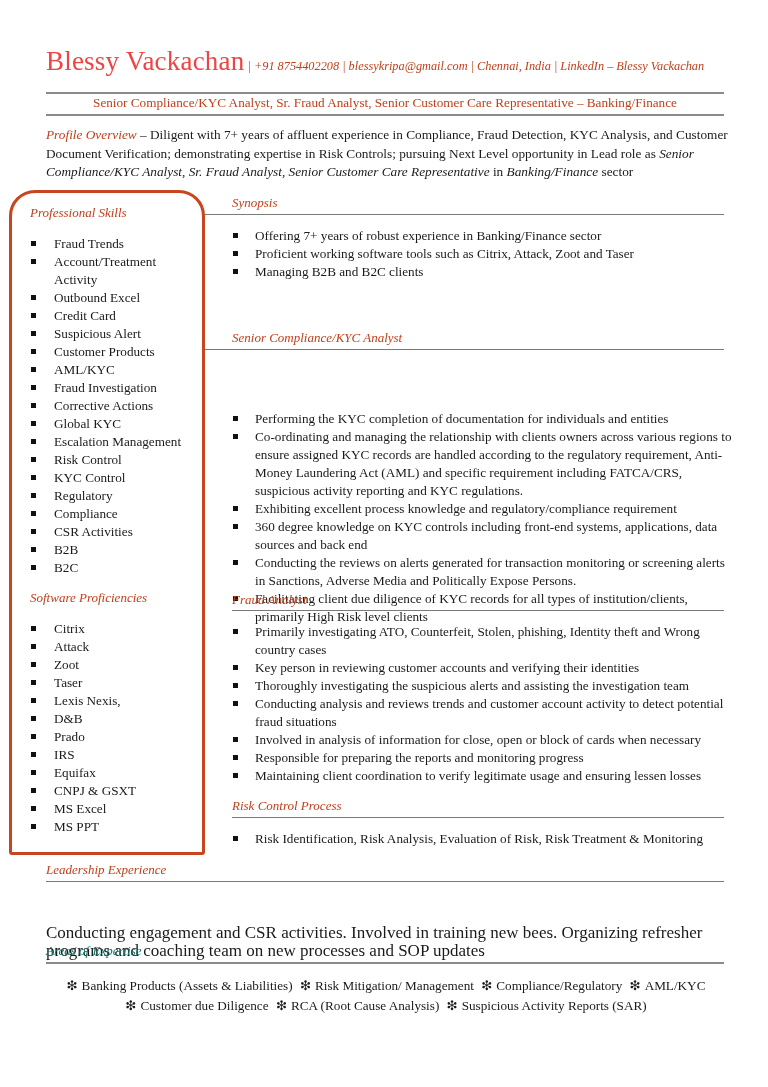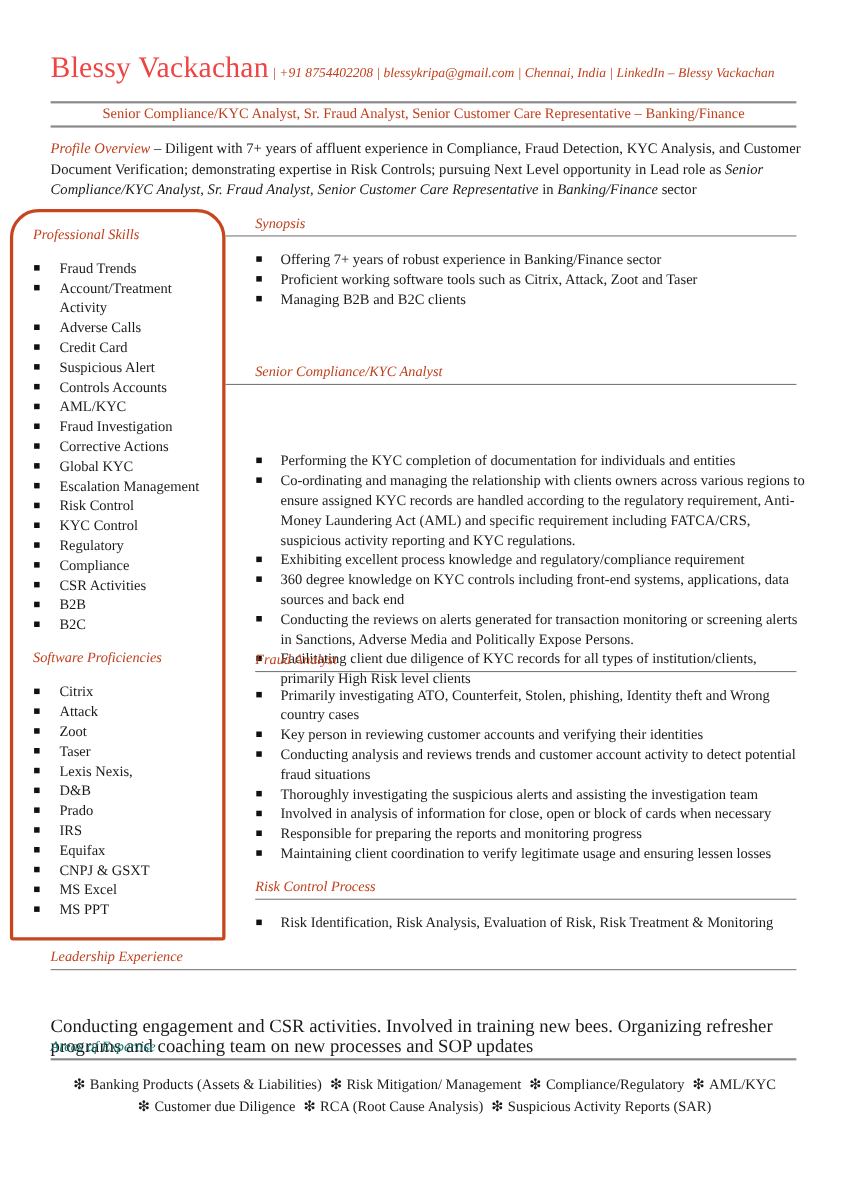--- a/index.html
+++ b/index.html
@@ -89,24 +89,24 @@
 
 <div class="profile">
   <span class="lbl">Profile Overview</span><span> – </span><span>Diligent with 7+ years of affluent experience in Compliance, Fraud Detection, KYC Analysis, and Customer Document Verification; demonstrating expertise in Risk Controls; pursuing Next Level opportunity in Lead role as </span><i>Senior Compliance/KYC Analyst, Sr. Fraud Analyst, Senior Customer Care Representative</i><span> in </span><i>Banking/Finance</i><span> sector</span>
 </div>
 
 <div class="sidebar"></div>
 <div class="side-h" style="top:205px;">Professional Skills</div>
 <ul class="side-list" id="pro-skills" style="top:235px; width:165px;">
     <li>Fraud Trends</li>
     <li>Account/Treatment Activity</li>
-    <li>Adverse Calls</li>
+    <li>Outbound Excel</li>
     <li>Credit Card</li>
     <li>Suspicious Alert</li>
-    <li>Controls Accounts</li>
+    <li>Customer Products</li>
     <li>AML/KYC</li>
     <li>Fraud Investigation</li>
     <li>Corrective Actions</li>
     <li>Global KYC</li>
     <li>Escalation Management</li>
     <li>Risk Control</li>
     <li>KYC Control</li>
     <li>Regulatory</li>
     <li>Compliance</li>
     <li>CSR Activities</li>
@@ -147,22 +147,22 @@
     <li>360 degree knowledge on KYC controls including front-end systems, applications, data sources and back end</li>
     <li>Conducting the reviews on alerts generated for transaction monitoring or screening alerts in Sanctions, Adverse Media and Politically Expose Persons.</li>
     <li>Facilitating client due diligence of KYC records for all types of institution/clients, primarily High Risk level clients</li>
   </ul>
 
 <div class="sec-h" style="top:592px;">Fraud Analyst</div>
 <div class="hr" style="left:232px; top:610px; width:492px;"></div>
 <ul class="blist" id="fraud-list" style="top:623px;">
     <li>Primarily investigating ATO, Counterfeit, Stolen, phishing, Identity theft and Wrong country cases</li>
     <li>Key person in reviewing customer accounts and verifying their identities</li>
+    <li>Thoroughly investigating the suspicious alerts and assisting the investigation team</li>
     <li>Conducting analysis and reviews trends and customer account activity to detect potential fraud situations</li>
-    <li>Thoroughly investigating the suspicious alerts and assisting the investigation team</li>
     <li>Involved in analysis of information for close, open or block of cards when necessary</li>
     <li>Responsible for preparing the reports and monitoring progress</li>
     <li>Maintaining client coordination to verify legitimate usage and ensuring lessen losses</li>
   </ul>
 
 <div class="sec-h" style="top:798px;">Risk Control Process</div>
 <div class="hr" style="left:232px; top:817px; width:492px;"></div>
 <ul class="blist" id="risk-list" style="top:830px;">
     <li>Risk Identification, Risk Analysis, Evaluation of Risk, Risk Treatment &amp; Monitoring</li>
   </ul>

